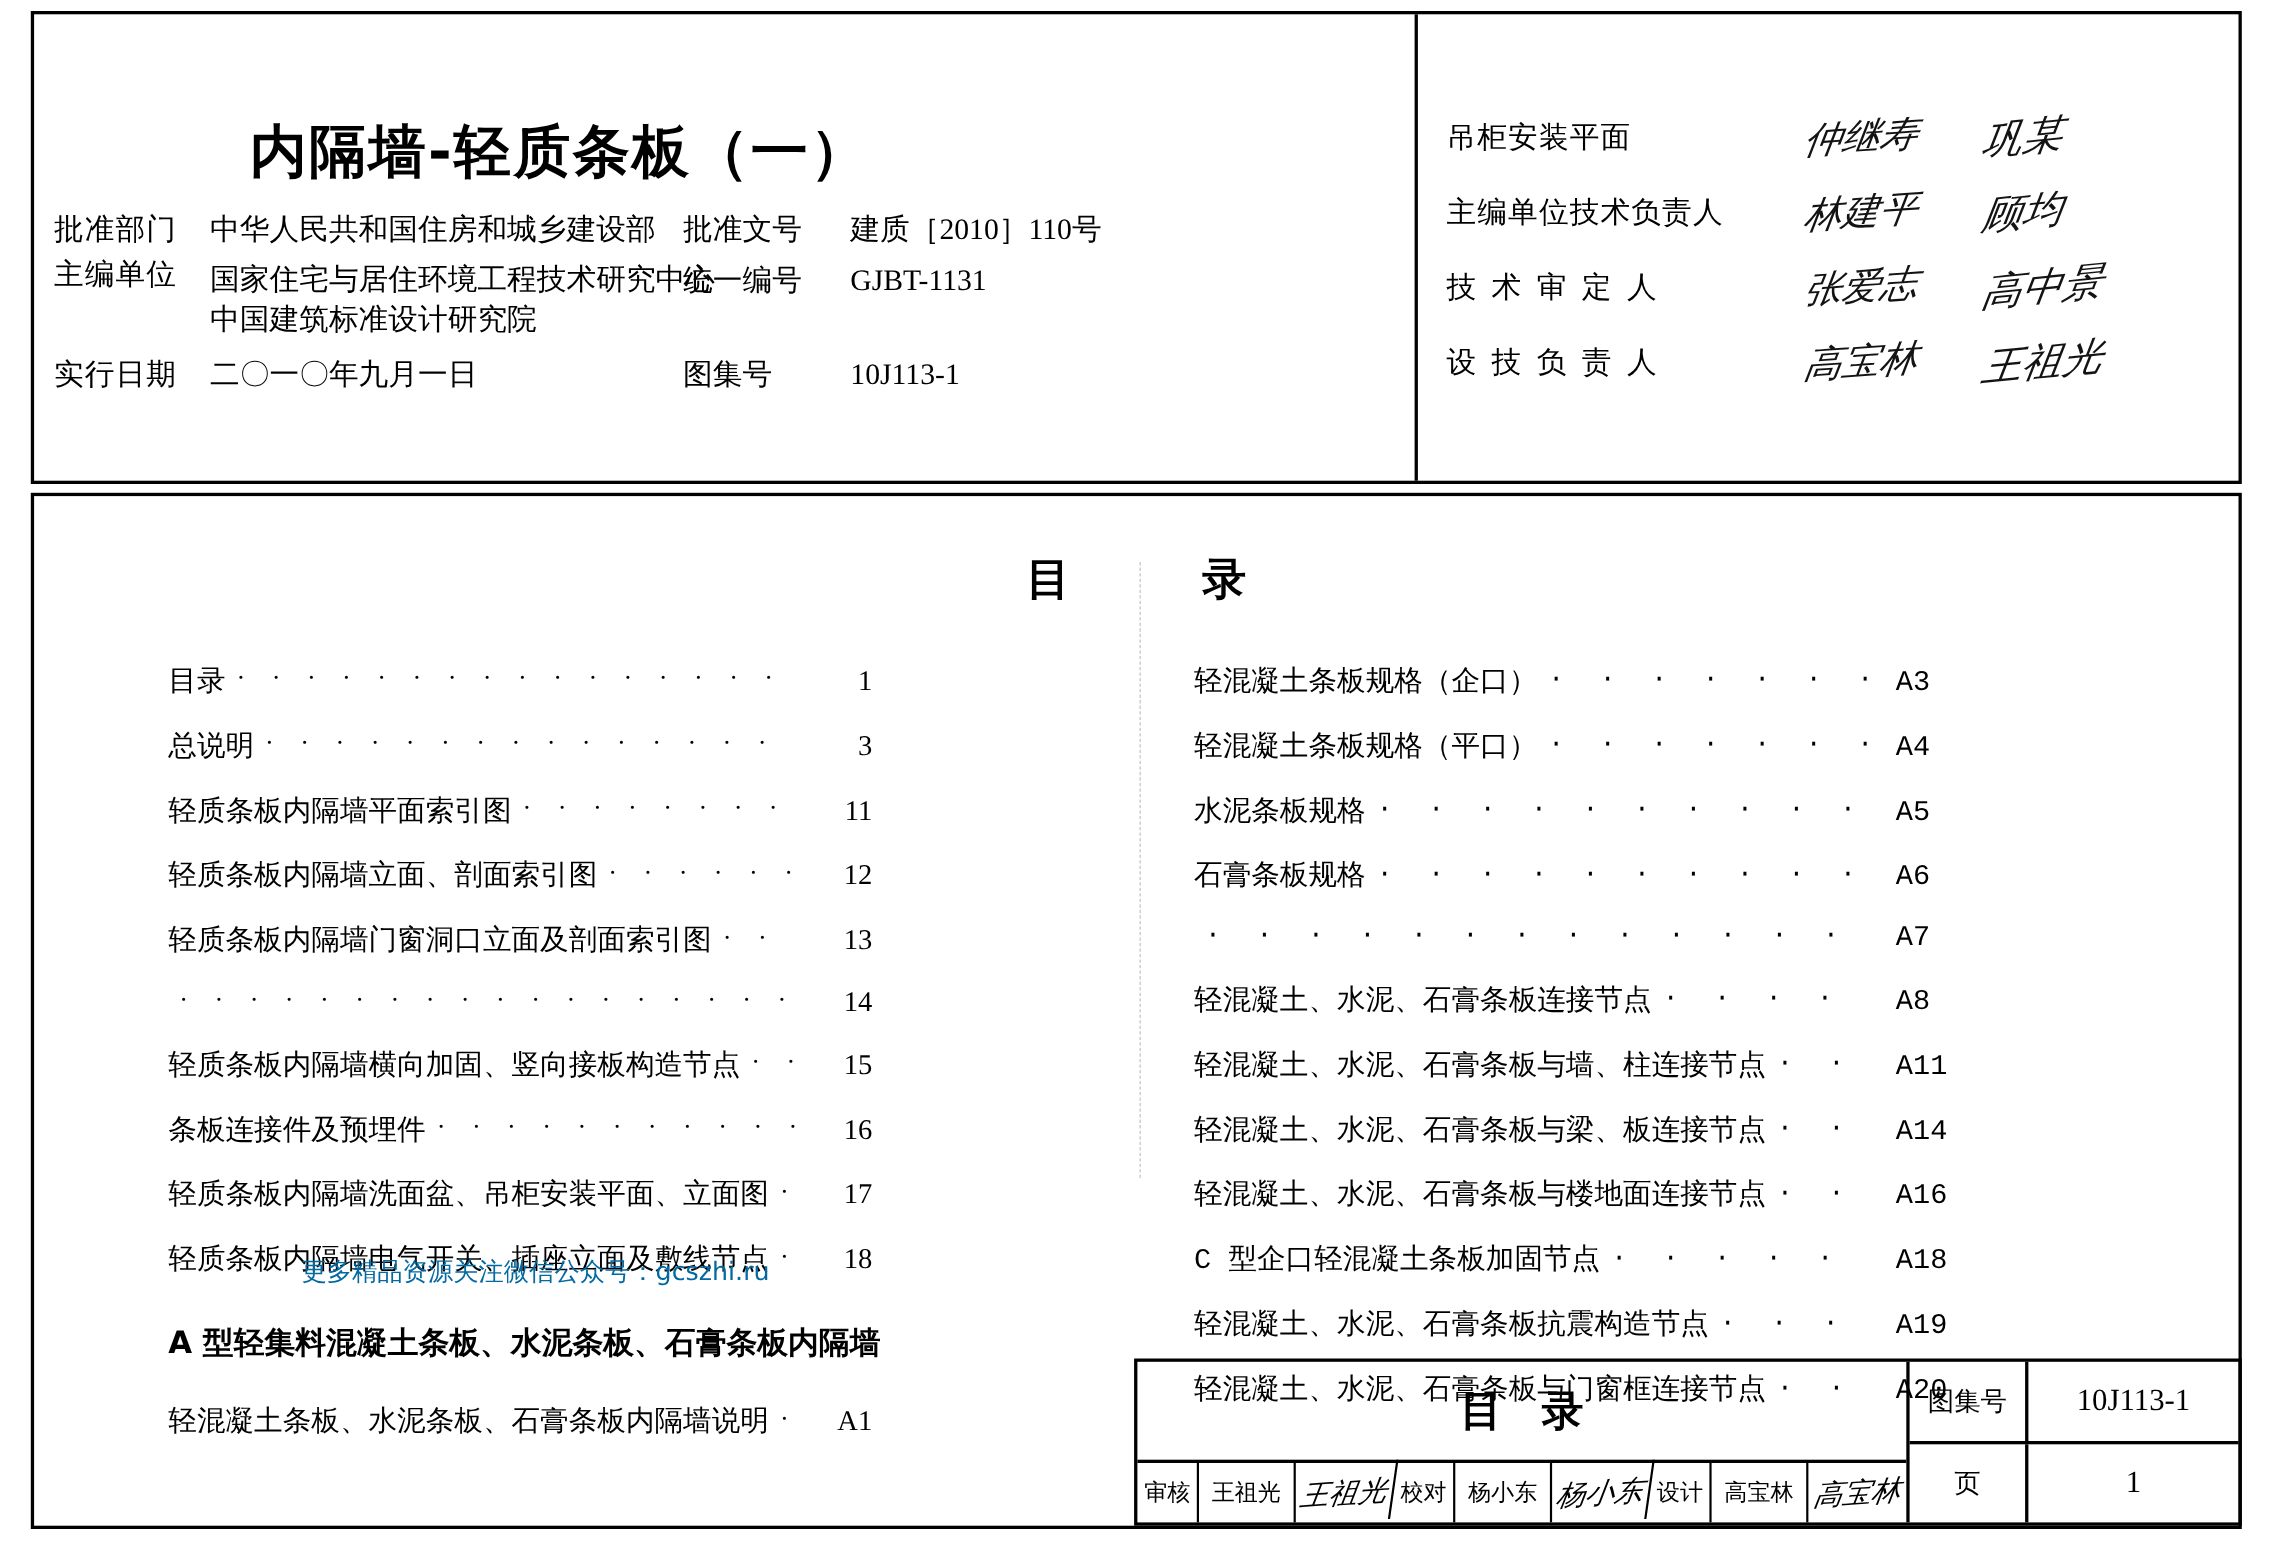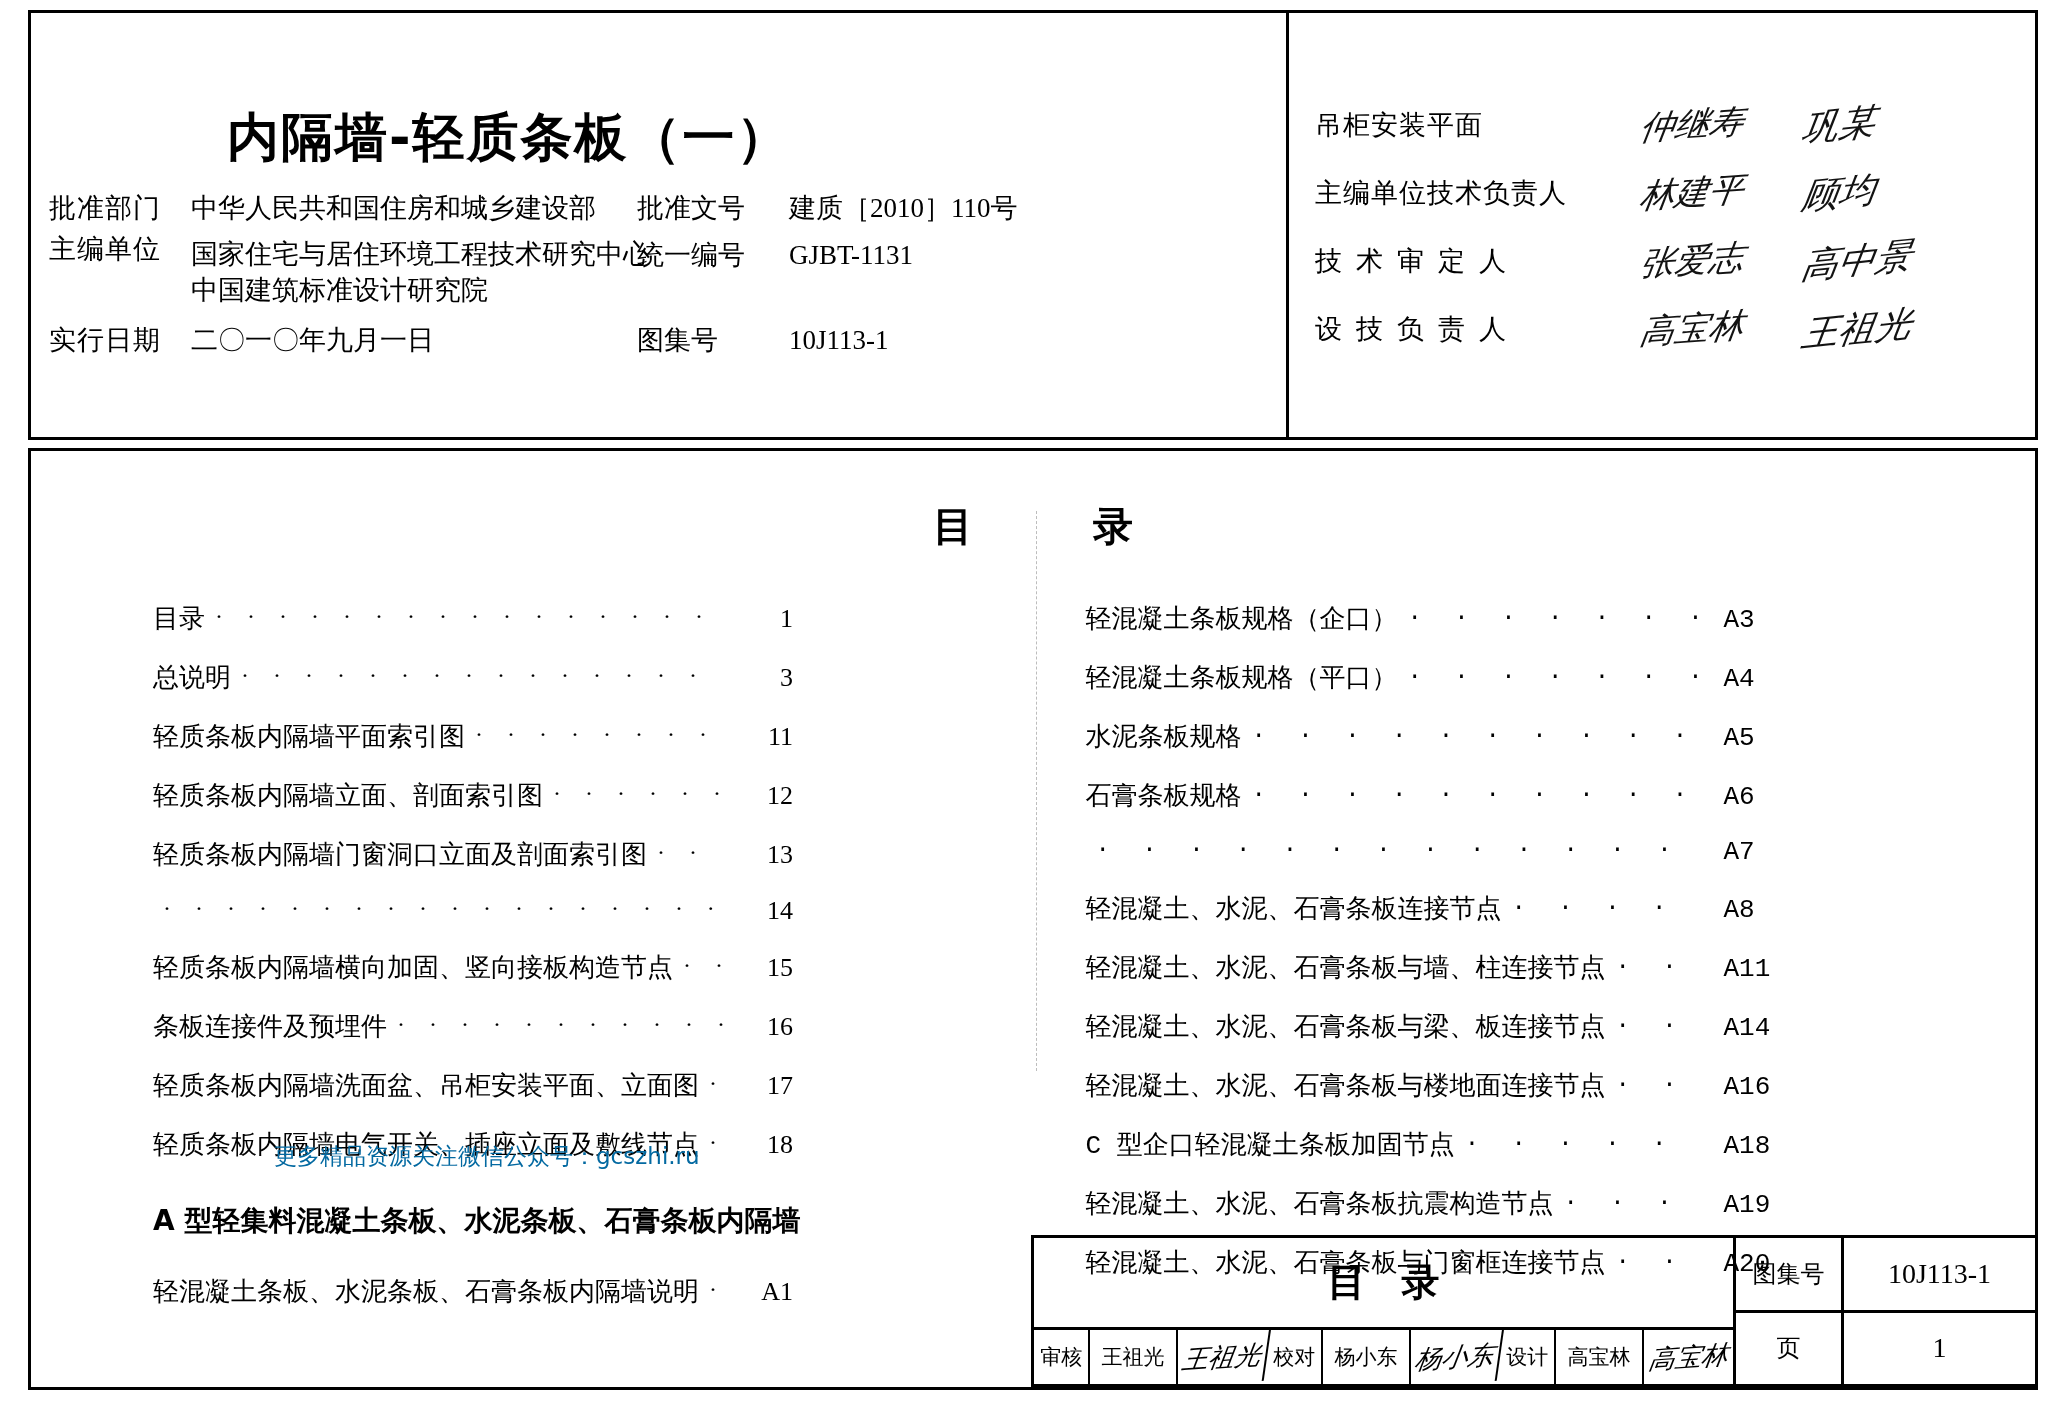--- a/index.html
+++ b/index.html
@@ -77,21 +77,20 @@
   }
   .meta-value {
     flex: none;
     width: 430px;
     white-space: nowrap;
   }
   .meta-label2 {
     width: 152px;
     flex: none;
     white-space: nowrap;
-    margin-left: 16px;
   }
   .meta-value2 {
     white-space: nowrap;
   }
   .stack2 {
     line-height: 1.35;
   }
 
   
   .sig-row {

